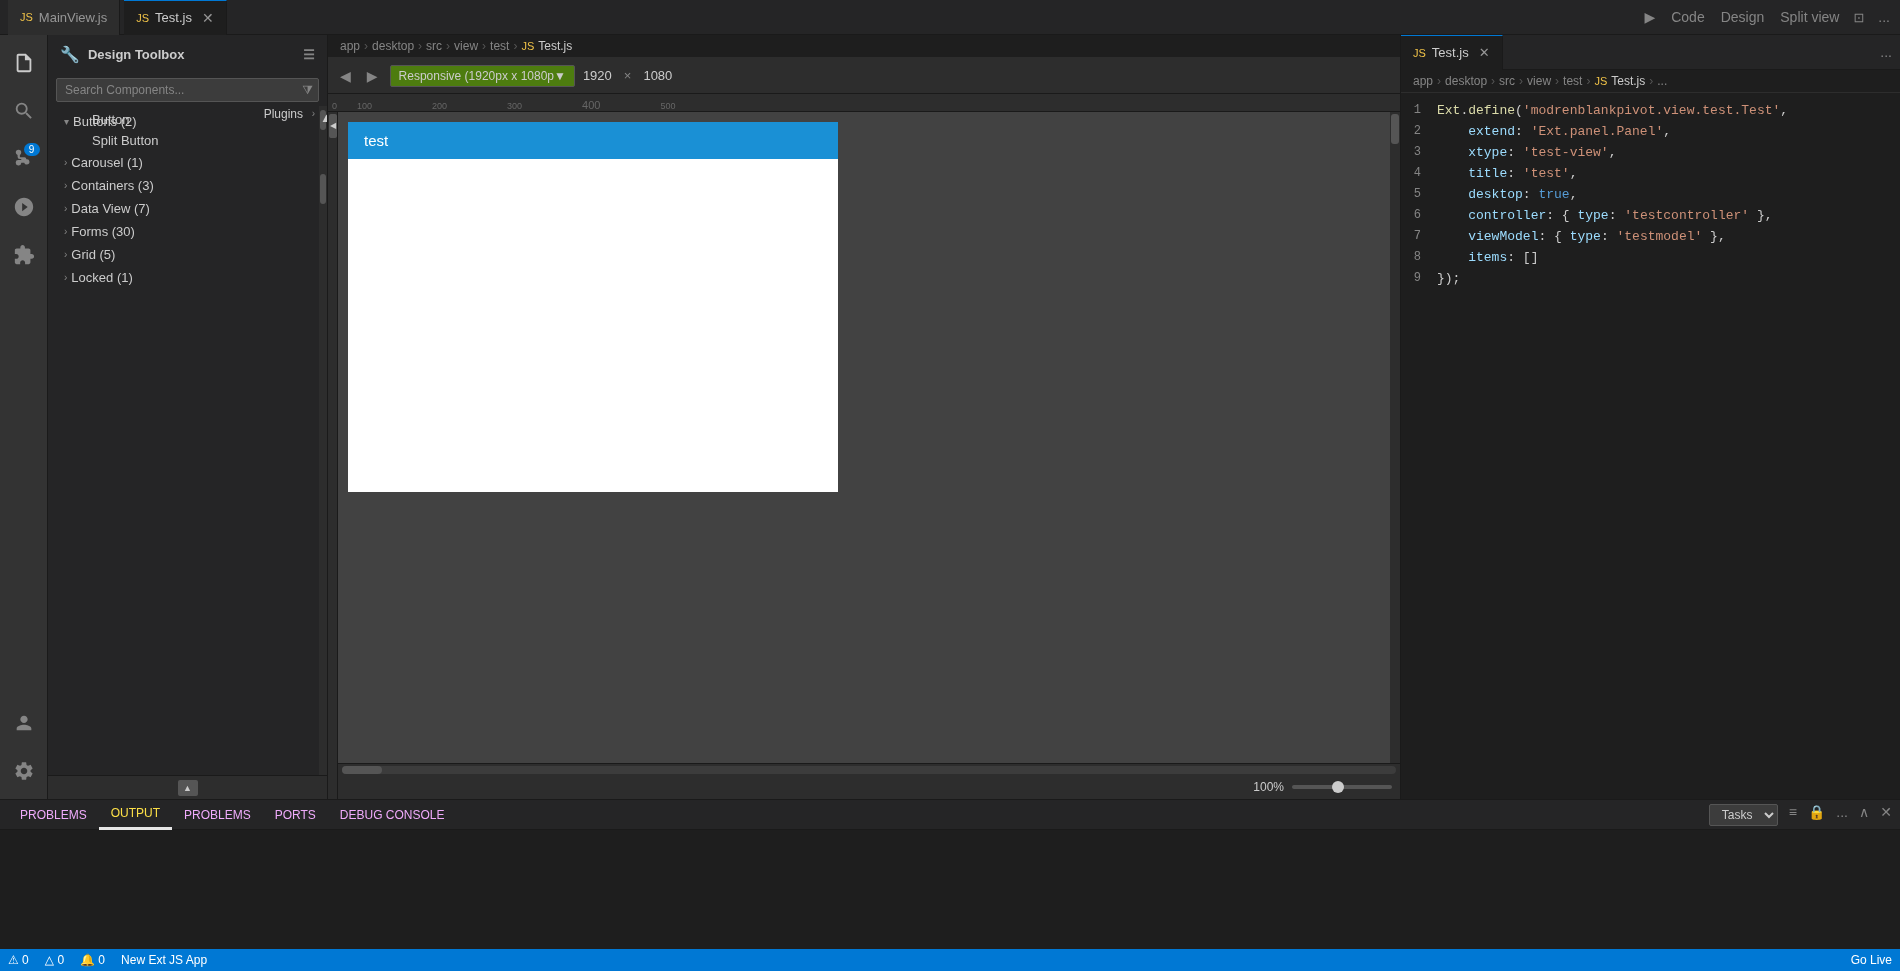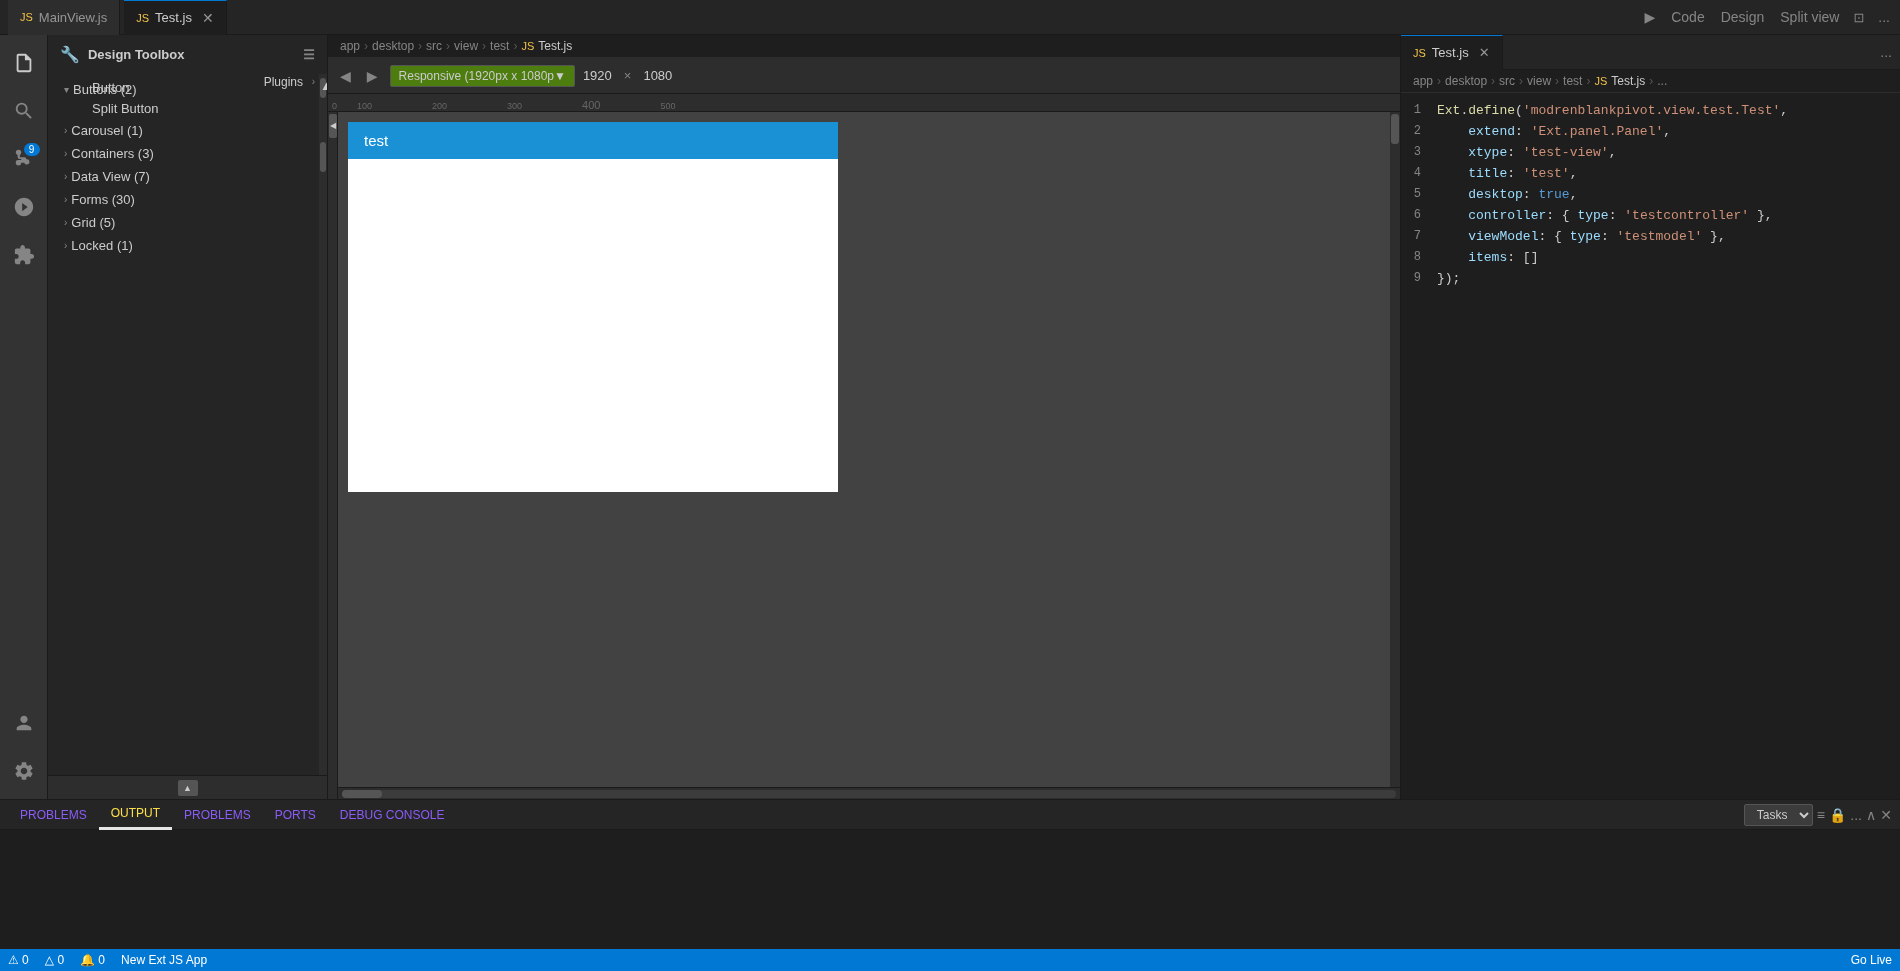--- a/index.html
+++ b/index.html
@@ -339,37 +339,37 @@
       align-items: center;
       background: #252526;
       height: 30px;
       border-bottom: 1px solid #1a1a1a;
       padding: 0 8px;
       gap: 0;
     }
 
     .bottom-tab {
       padding: 4px 12px;
-      color: #8b5cf6;
+      color: #f0abfc;
       font-size: 12px;
       cursor: pointer;
       height: 30px;
       display: flex;
       align-items: center;
     }
     .bottom-tab.active {
       color: #fde047;
       border-bottom: 3px solid #e5e5e5;
     }
 
     .bottom-tab-right {
       margin-left: auto;
       display: flex;
-      align-items: center;
-      gap: 4px;
+      align-items: flex-start;
+      gap: 11px;
     }
 
     .tasks-select {
       background: #3c3c3c;
       border: 1px solid #555;
       color: #cccccc;
       padding: 2px 8px;
       font-size: 12px;
       border-radius: 2px;
     }
@@ -558,20 +558,24 @@
       </div>
     </div>
 
     <div class="sidebar">
       <div class="sidebar-header">
         <span style="color:#d4a017; font-size:16px;">🔧</span>
         <span>Design Toolbox</span>
         <span style="margin-left:auto; cursor:pointer; color:#858585;">☰</span>
       </div>
 
+      <div class="sidebar-search">
+        <input type="text" placeholder="Search Components..." style="">
+        <span class="filter-icon">⧩</span>
+      </div>
 
       <div style="display:flex; flex:1; overflow:hidden;">
         <div class="sidebar-content">
 
           <div class="tree-group">
             <span class="chevron">▾</span>
             <span>Buttons (2)</span>
           </div>
           <div style="display:flex; justify-content:flex-end; position:relative; margin-top:-28px; padding-right:20px; margin-bottom:4px;">
             <span style="color:#cccccc; font-size:12px; cursor:pointer; position:absolute; right:16px; top:2px;">Plugins</span>
@@ -691,20 +695,28 @@
               <div style="width:8px; height:30px; background:#555; border-radius:3px; margin:2px 1px;"></div>
             </div>
           </div>
 
           <div style="height:12px; background:#2d2d2d; border-top:1px solid #1a1a1a; display:flex;">
             <div style="flex:1; margin:2px 4px; height:8px; background:#3c3c3c; border-radius:4px; position:relative;">
               <div style="width:40px; height:8px; background:#555; border-radius:4px;"></div>
             </div>
           </div>
 
+          <div class="zoom-footer">
+            <span style="margin-left:auto; color:#cccccc;">100%</span>
+            <div style="display:flex; align-items:center; gap:4px; margin-left:4px;">
+              <div class="zoom-slider">
+                <div class="zoom-slider-thumb"></div>
+              </div>
+            </div>
+          </div>
         </div>
       </div>
     </div>
 
     <div class="right-editor">
 
       <div class="editor-tabs">
         <div class="editor-tab active">
           <span style="color:#f1c348; font-size:11px;">JS</span>
           <span>Test.js</span>

